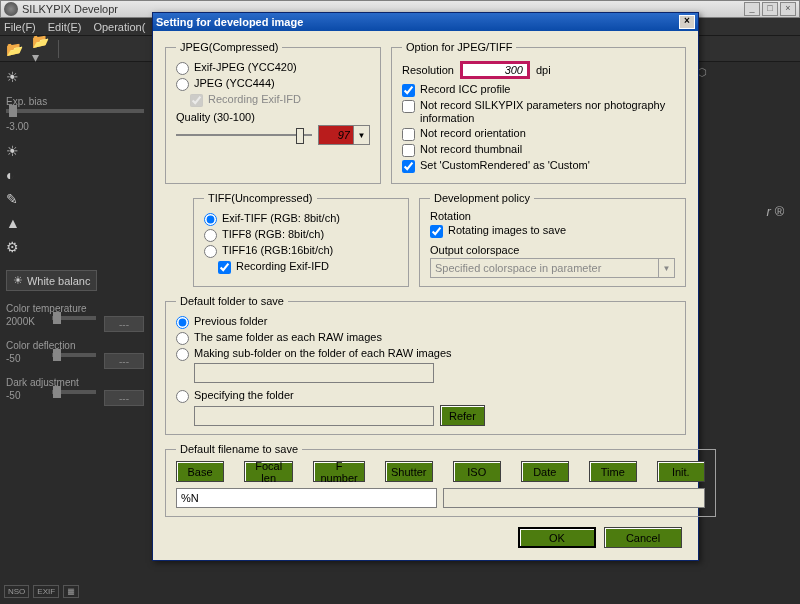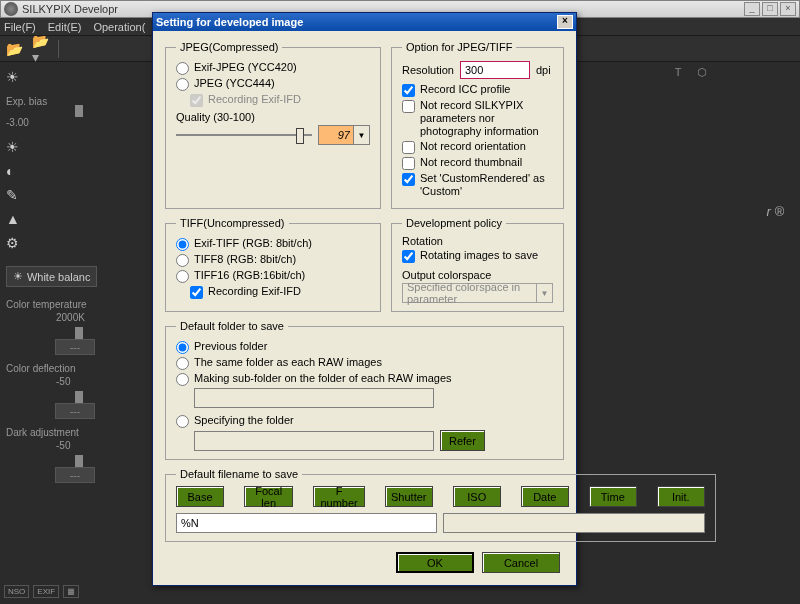--- a/index.html
+++ b/index.html
@@ -16,33 +16,33 @@
 .menubar { height: 18px; background: #303030; display: flex; align-items: center; padding: 0 4px; color: #ccc; gap: 12px; border-bottom: 1px solid #1a1a1a; }
 
 .toolbar { height: 26px; background: #303030; display: flex; align-items: center; padding: 0 6px; gap: 8px; border-bottom: 1px solid #1a1a1a; }
 .tool-icon { width: 18px; height: 18px; display:flex; align-items:center; justify-content:center; color:#aaa; font-size:14px;}
 .tool-divider { width:1px; height:18px; background:#555; }
 
 .app-body { display: flex; height: calc(100% - 62px); }
 .left-panel { width: 150px; background: #2b2b2b; padding: 6px; color: #bbb; }
 .left-panel .icon-stack { display:flex; flex-direction:column; gap:6px; margin-bottom:10px;}
 .left-panel .lp-icon { width:20px; height:18px; display:flex; align-items:center; color:#ccc; font-size:14px;}
-.slider-row { display:flex; align-items:center; gap:8px; margin: 2px 0 8px 0; flex-direction: column;}
+.slider-row { display:flex; gap:8px; margin: 2px 0 8px 0;}
 .slider-track { flex:1; height:4px; background:#555; position:relative; }
 .slider-thumb { width:8px; height:12px; background:#888; position:absolute; top:-4px; }
 .value-box { width:40px; height:16px; background:#444; color:#888; text-align:center; line-height:16px; font-size:10px; border:1px solid #555;}
 .panel-tab { background:#3a3a3a; border:1px solid #555; padding:3px 6px; display:inline-flex; align-items:center; gap:4px; font-size:10px; color:#ccc; margin-top:4px;}
 
 .label-text { font-size:10px; color:#999; }
 
 .bottom-strip { position:absolute; bottom:0; left:0; width:150px; height:26px; background:#2b2b2b; display:flex; align-items:center; padding:0 4px; gap:4px;}
 .bottom-strip .chip { padding:1px 3px; border:1px solid #555; color:#999; font-size:8px;}
 
 
-.dialog { position: absolute; left: 152px; top: 12px; width: 425px; background: #ECE9D8; border: 1px solid #0A246A; box-shadow: 2px 2px 6px rgba(0,0,0,0.5); }
+.dialog { position: absolute; left: 152px; top: 12px; width: 547px; background: #ECE9D8; border: 1px solid #0A246A; box-shadow: 2px 2px 6px rgba(0,0,0,0.5); }
 .dlg-titlebar { height: 18px; background: linear-gradient(#2a6ac8, #0a4aa8); color: #fff; display: flex; align-items: center; padding: 0 3px; font-weight: bold; }
 .dlg-titlebar .title { flex: 1; }
 .dlg-close { width: 16px; height: 14px; background: #d4d0c8; color: #000; border: 1px solid #fff; text-align: center; line-height: 10px; font-size: 10px; font-weight: bold; }
 
 .dlg-body { padding: 10px 12px 10px 12px; }
 
 fieldset { border: 1px solid #a0a0a0; padding: 6px 10px 8px 10px; margin-bottom: 8px; }
 legend { padding: 0 4px; color: #000; }
 
 .top-row { display: flex; gap: 10px; }
@@ -53,27 +53,27 @@
 .radio-row input, .check-row input { margin-top: 1px; }
 .check-row label.disabled, .radio-row label.disabled { color: #888; }
 .check-row label, .radio-row label { line-height: 13px; }
 
 .quality-lbl { margin: 4px 0 2px 0; color:#000;}
 .quality-row { display: flex; align-items: center; gap: 6px; }
 .h-slider { flex:1; height: 20px; position: relative; }
 .h-slider .track { position:absolute; top:9px; left:0; right:0; height:2px; background:#888;}
 .h-slider .thumb { position:absolute; top:3px; width:8px; height:16px; background:#ece9d8; border:1px solid #404040;}
 .num-combo { display:flex; }
-.num-input { width: 36px; height: 20px; border: 1px solid #7f7f7f; background: #fdba74; text-align: right; padding: 0 3px; font-style: italic; }
+.num-input { width: 36px; height: 20px; border: 1px solid #7f7f7f; background: #b91c1c; text-align: right; padding: 0 3px; font-style: italic; }
 .combo-arrow { width: 16px; height: 20px; background: #ece9d8; border: 1px solid #7f7f7f; border-left: none; display:flex; align-items:center; justify-content:center; font-size:8px;}
 
 .res-row { display:flex; align-items:center; gap:6px; margin:2px 0 4px 0; color:#000;}
-.res-input { width: 70px; height: 18px; border: 1px solid #be185d; background:#fff; text-align:left; padding:0 4px;}
-
-.mid-row { display:flex; gap:10px; }
+.res-input { width: 70px; height: 18px; border: 3px solid #be185d; background:#fff; text-align:right; padding:0 4px;font-style:italic;}
+
+.mid-row { display:flex; gap:10px;margin-left:28px; }
 .mid-row > fieldset:first-child { width:216px;}
 .mid-row > fieldset:last-child { flex:1; }
 
 .out-label { margin: 6px 0 2px 0; color:#000;}
 .combo-disabled { width: 100%; height: 20px; background: #ece9d8; border: 1px solid #a0a0a0; display:flex; align-items:center; padding:0 4px; color:#888; position:relative;}
 .combo-disabled .arrow { position:absolute; right:0; top:0; width:16px; height:100%; border-left:1px solid #a0a0a0; display:flex; align-items:center; justify-content:center; font-size:8px;}
 
 .text-input { height: 20px; border: 1px solid #7f7f7f; background:#fff; padding: 0 4px; }
 .text-input.disabled { background:#ece9d8; color:#888;}
 .folder-row { display:flex; gap:6px; margin-top:2px; align-items:center;}

